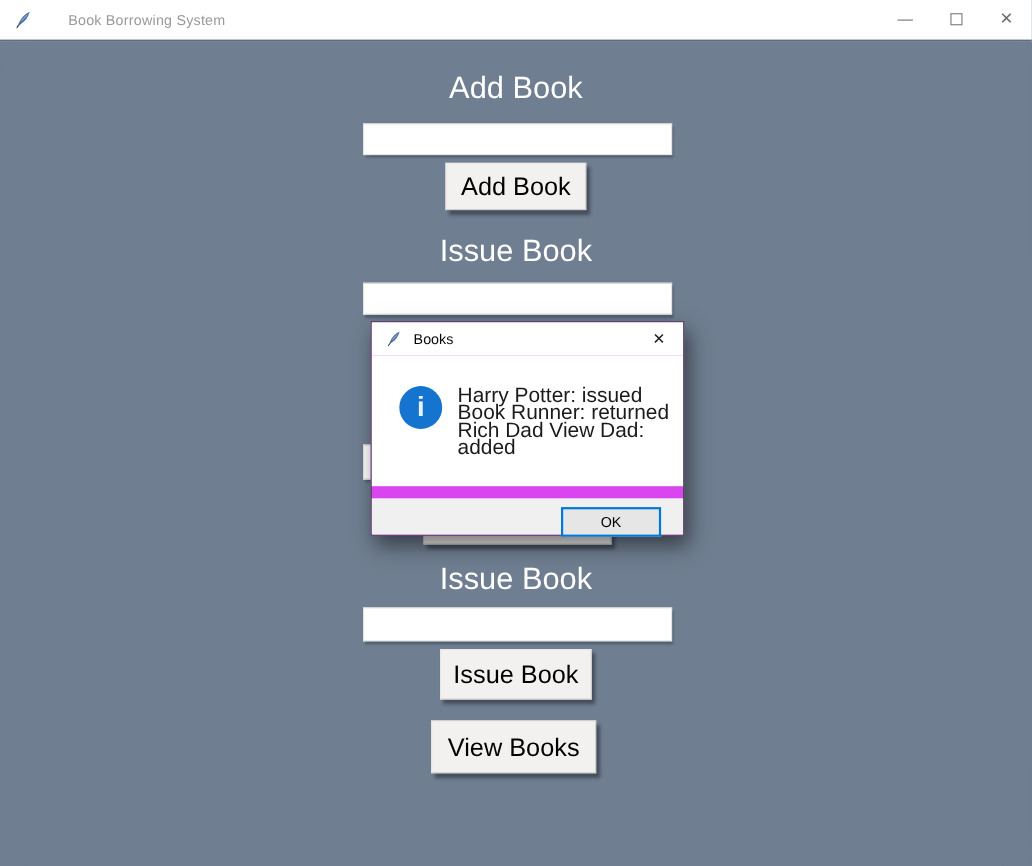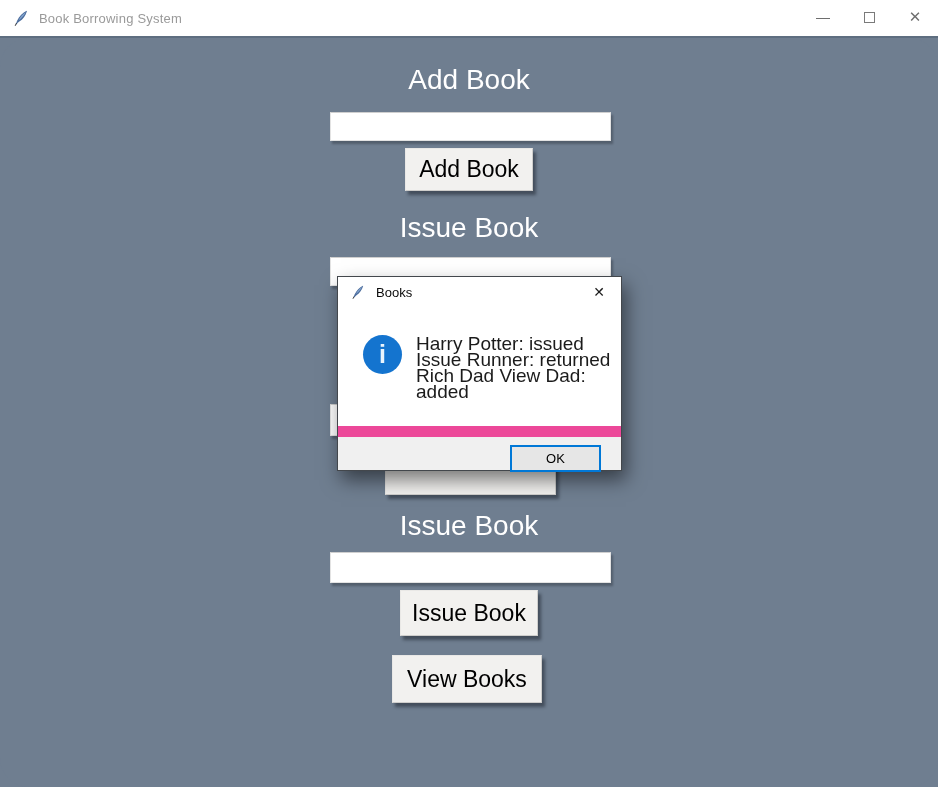--- a/index.html
+++ b/index.html
@@ -8,20 +8,21 @@
     font-family:"Liberation Sans", sans-serif;
     position:relative; overflow:hidden;
     background:#6f7e90;
   }
 
   
   .titlebar {
     position:absolute; left:0; top:0; width:938px; height:38px;
     background:#ffffff; display:flex; align-items:center;
     border-bottom:2px solid #5e6e80;
+    gap:23px;
   }
   .titlebar .app-icon { margin-left:13px; width:16px; height:16px; }
   .titlebar .app-title {
     margin-left:10px; font-size:13px; color:#9a9a9a; letter-spacing:0.2px;
   }
   .win-controls { margin-left:auto; display:flex; height:38px; }
   .win-btn {
     width:46px; height:36px; display:flex; align-items:center; justify-content:center;
     color:#6e6e6e; font-size:14px; cursor:default;
   }
@@ -51,22 +52,22 @@
     box-shadow:3px 4px 3px rgba(15,20,28,0.45);
     cursor:default; font-family:"Liberation Sans", sans-serif;
   }
 
   
   .hidden-entry { z-index:1; }
   .hidden-btn { z-index:1; }
 
   
   .dialog {
-    position:absolute; left:337px; top:238px; width:285px; height:195px;
-    background:#ec4899; border:1px solid #43474c; z-index:20;
+    position:absolute; left:337px; top:254px; width:285px; height:195px;
+    background:#d946ef; border:1px solid #43474c; z-index:20;
     box-shadow:4px 9px 18px rgba(0,0,0,0.5);
   }
   .dialog-titlebar {
     height:30px; display:flex; align-items:center; padding-left:13px; background:#ffffff;
   }
   .dialog-titlebar .app-icon { width:14px; height:14px; }
   .dialog-title { margin-left:11px; font-size:13px; color:#0a0a0a; }
   .dialog-close {
     margin-left:auto; width:44px; height:30px; display:flex;
     align-items:center; justify-content:center; color:#1a1a1a; font-size:14px; cursor:default;
@@ -149,21 +150,21 @@
       <div class="dialog-close">
         <span>✕</span>
       </div>
     </div>
     <div class="dialog-body">
       <div class="info-icon">
         <span>i</span>
       </div>
       <div class="dialog-message">
         <div>Harry Potter: issued</div>
-        <div>Issue Runner: returned</div>
+        <div>Book Runner: returned</div>
         <div>Rich Dad View Dad: added</div>
       </div>
     </div>
     <div class="dialog-footer">
       <div class="ok-button">
         <span>OK</span>
       </div>
     </div>
   </div>
 

